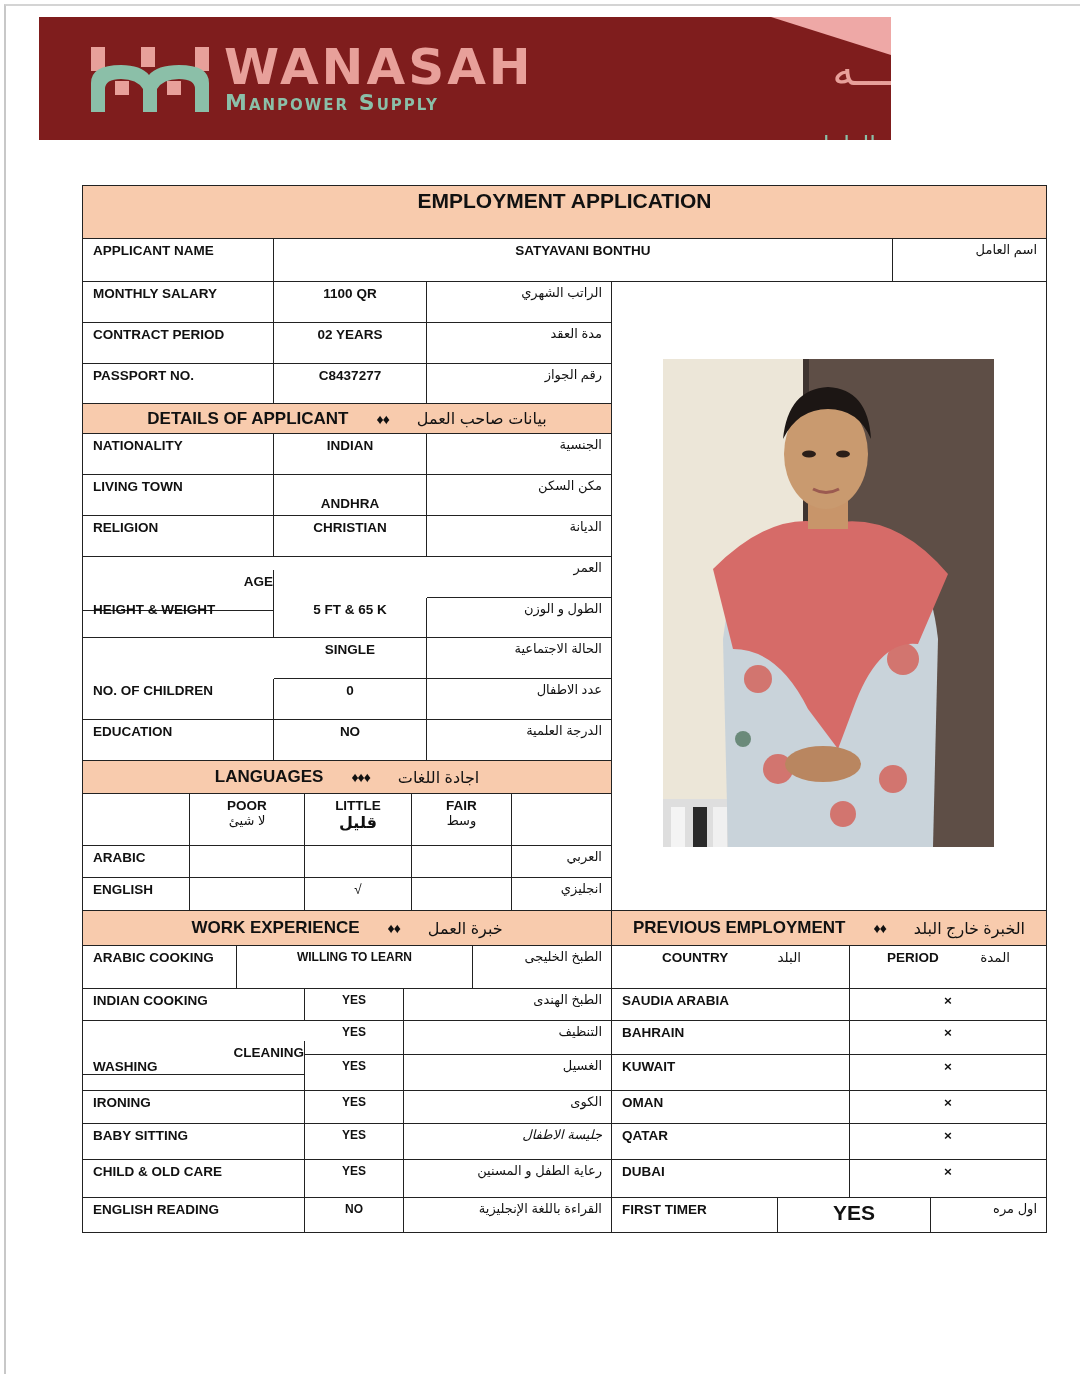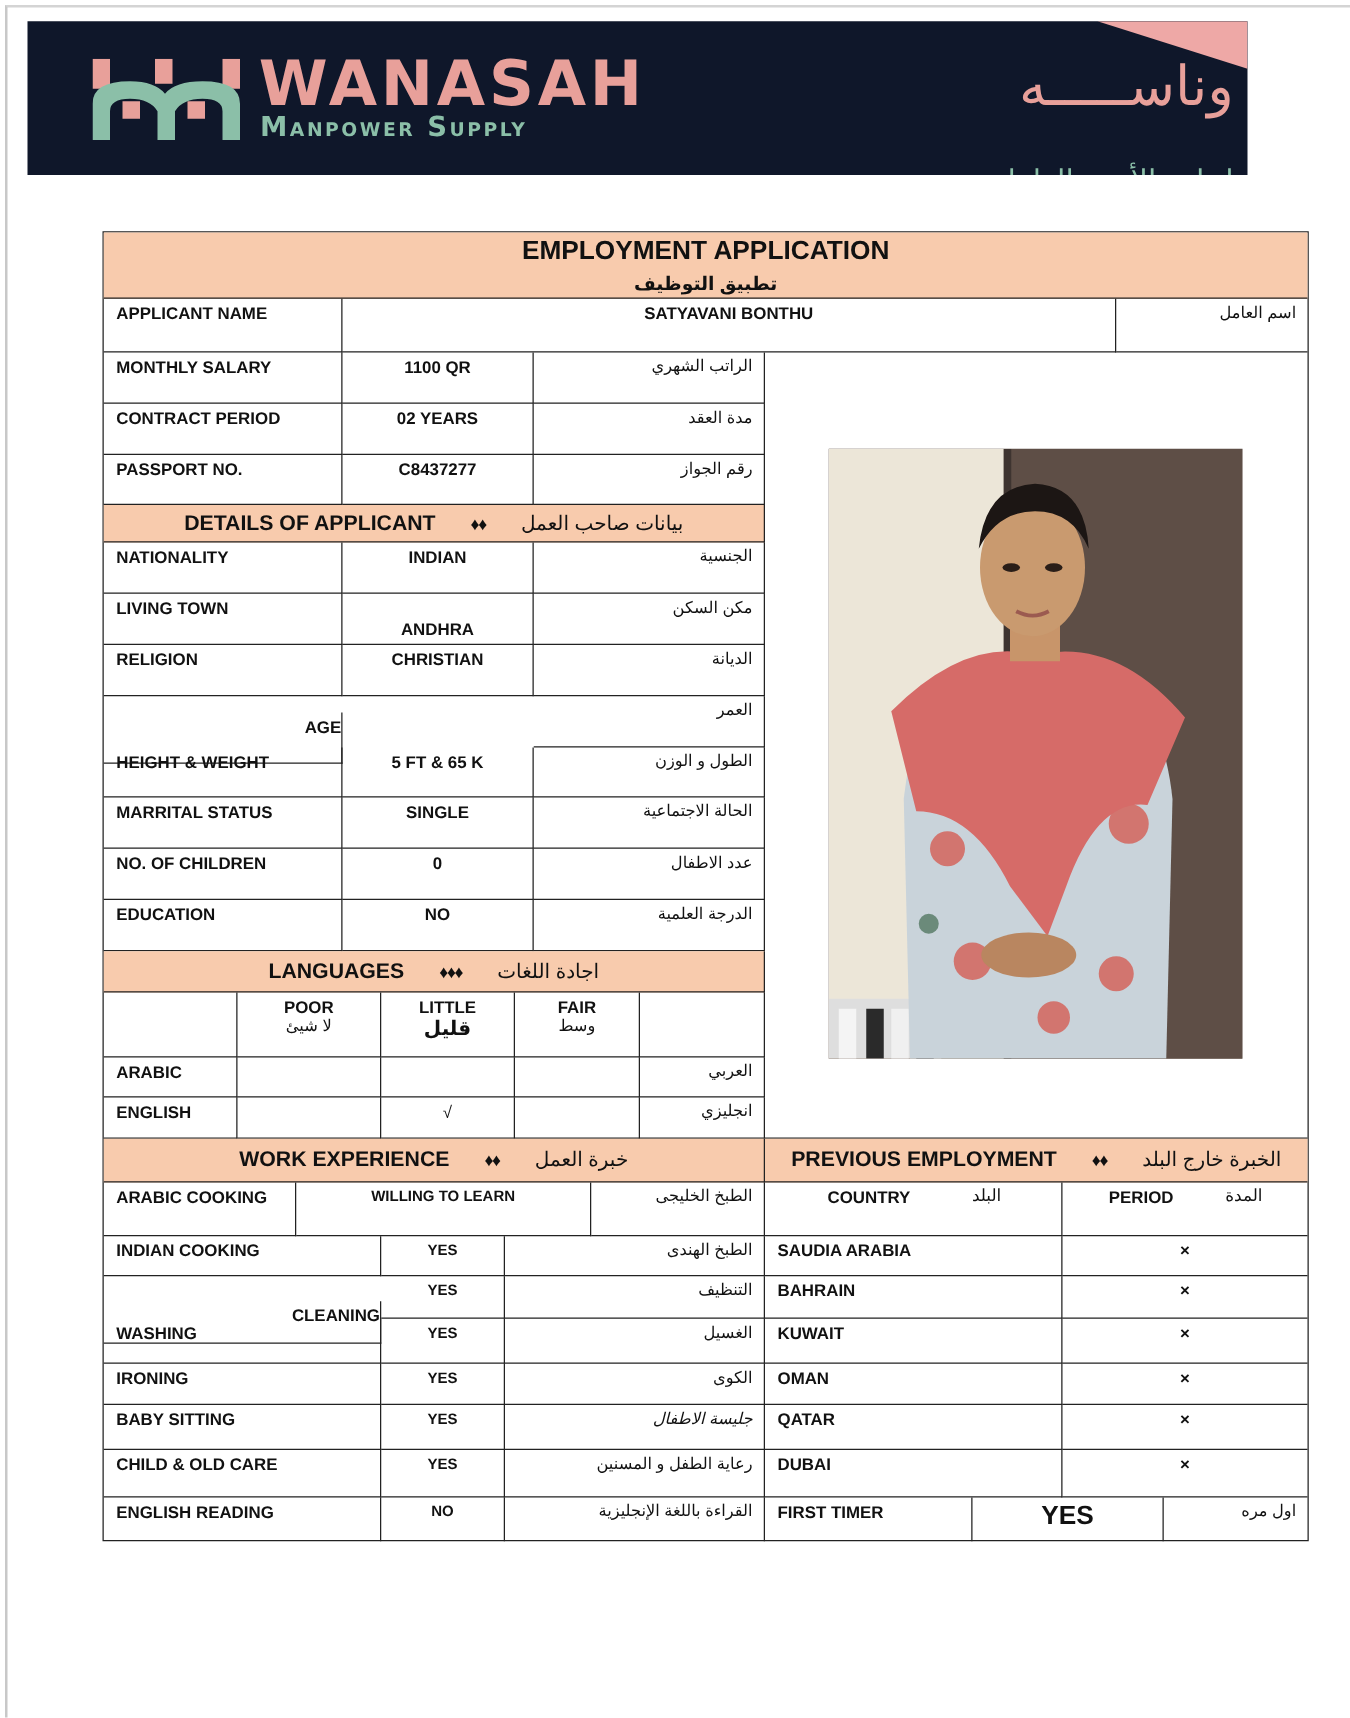--- a/index.html
+++ b/index.html
@@ -6,21 +6,21 @@
   body {
     width:1080px; height:1374px; background:#ffffff; position:relative; overflow:hidden;
     font-family:"Liberation Sans", "DejaVu Sans", sans-serif; color:#111;
   }
   .page-frame {
     position:absolute; left:4px; top:4px; width:1076px; height:1370px;
     border-left:2px solid #c8c8c8; border-top:2px solid #d4d4d4; box-sizing:border-box;
   }
   
   .letterhead {
-    position:absolute; left:22px; top:17px; width:976px; height:123px; background:#0f172a;
+    position:absolute; left:39px; top:17px; width:852px; height:123px; background:#7f1d1d;
     overflow:hidden;
   }
   .lh-corner {
     position:absolute; right:0; top:0; width:0; height:0;
     border-top:38px solid #eea8a6; border-left:120px solid transparent;
   }
   .logo-mark { position:absolute; left:52px; top:30px; width:120px; height:65px; }
   .logo-word {
     position:absolute; left:185px; top:24px; font-size:50px; font-weight:bold; letter-spacing:3px;
     color:#e8a09a; font-family:"DejaVu Sans", sans-serif; line-height:52px;
@@ -75,21 +75,20 @@
   <div class="logo-word">WANASAH</div>
   <div class="logo-ar-top">وناســـــه</div>
   <div class="logo-sub">Manpower Supply</div>
   <div class="logo-sub-ar">لجلب الأيدي العاملة</div>
 </div>
 
 <div class="form">
 
   <div class="cell peach no-rb" style="left:0;top:0;width:963px;height:53px;">
     <div class="title-main">EMPLOYMENT APPLICATION</div>
-    <div class="title-ar">تطبيق التوظيف</div>
   </div>
 
   <div class="cell lbl" style="left:0;top:53px;width:191px;height:43px;">APPLICANT NAME</div>
   <div class="cell val" style="left:191px;top:53px;width:619px;height:43px;">SATYAVANI BONTHU</div>
   <div class="cell ar no-rb" style="left:810px;top:53px;width:153px;height:43px;">اسم العامل</div>
 
   <div class="cell lbl" style="left:0;top:96px;width:191px;height:41px;">MONTHLY SALARY</div>
   <div class="cell val" style="left:191px;top:96px;width:153px;height:41px;">1100 QR</div>
   <div class="cell ar" style="left:344px;top:96px;width:185px;height:41px;">الراتب الشهري</div>
 
@@ -119,21 +118,20 @@
   <div class="cell val" style="left:191px;top:330px;width:153px;height:41px;">CHRISTIAN</div>
   <div class="cell ar" style="left:344px;top:330px;width:185px;height:41px;">الديانة</div>
 
   <div class="cell lbl" style="left:0;top:384px;width:191px;height:41px;text-align:right;">AGE</div>
   <div class="cell ar" style="left:344px;top:371px;width:185px;height:41px;">العمر</div>
 
   <div class="cell lbl" style="left:0;top:412px;width:191px;height:40px;">HEIGHT &amp; WEIGHT</div>
   <div class="cell val" style="left:191px;top:412px;width:153px;height:40px;">5 FT &amp; 65 K</div>
   <div class="cell ar" style="left:344px;top:412px;width:185px;height:40px;">الطول و الوزن</div>
 
-  <div class="cell lbl" style="left:0;top:452px;width:191px;height:41px;">MARRITAL STATUS</div>
   <div class="cell val" style="left:191px;top:452px;width:153px;height:41px;">SINGLE</div>
   <div class="cell ar" style="left:344px;top:452px;width:185px;height:41px;">الحالة الاجتماعية</div>
 
   <div class="cell lbl" style="left:0;top:493px;width:191px;height:41px;">NO. OF CHILDREN</div>
   <div class="cell val" style="left:191px;top:493px;width:153px;height:41px;">0</div>
   <div class="cell ar" style="left:344px;top:493px;width:185px;height:41px;">عدد الاطفال</div>
 
   <div class="cell lbl" style="left:0;top:534px;width:191px;height:41px;">EDUCATION</div>
   <div class="cell val" style="left:191px;top:534px;width:153px;height:41px;">NO</div>
   <div class="cell ar" style="left:344px;top:534px;width:185px;height:41px;">الدرجة العلمية</div>

